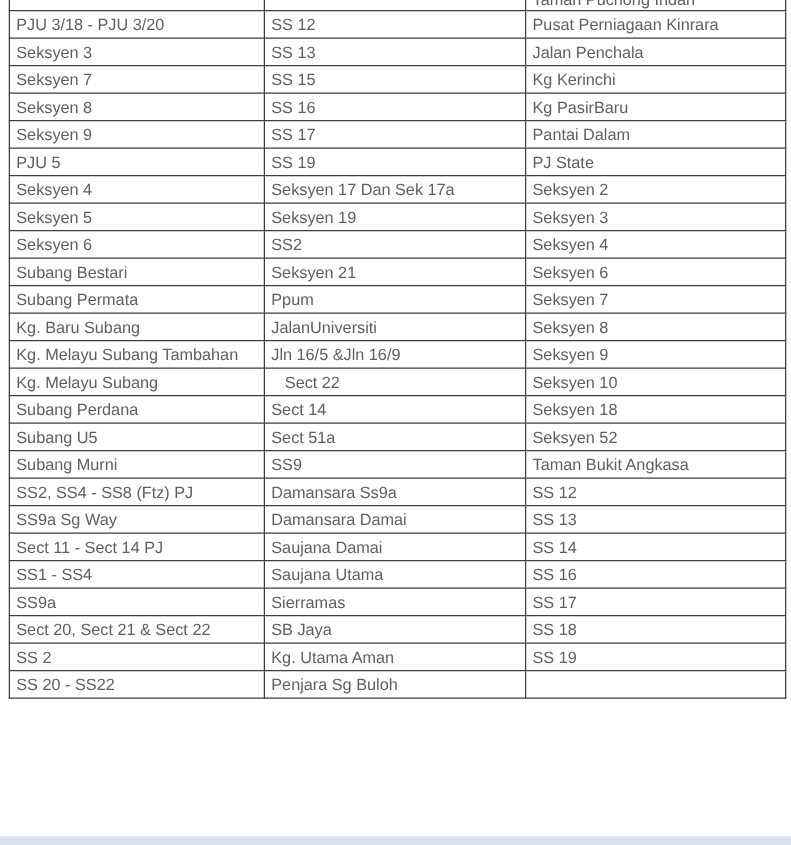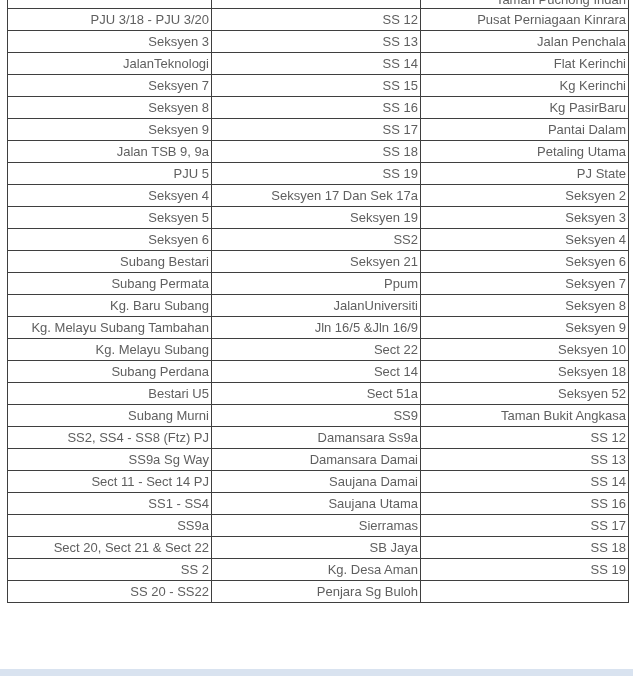--- a/index.html
+++ b/index.html
@@ -11,21 +11,20 @@
     position: relative;
     width: 633px;
     height: 676px;
     overflow: hidden;
     font-family: "Liberation Sans", "DejaVu Sans", sans-serif;
   }
   .table-wrap {
     position: absolute;
     left: 7px;
     top: 0;
-    text-align: right;
   }
   table.loc-table {
     border-collapse: collapse;
     table-layout: fixed;
     width: 621px;
   }
   table.loc-table td {
     border: 1px solid var(--border-color, #3f3f3f);
     height: 21px;
     padding: 0 2px 0 5px;
@@ -81,45 +80,35 @@
           <td>PJU 3/18 - PJU 3/20</td>
           <td>SS 12</td>
           <td>Pusat Perniagaan Kinrara</td>
         </tr>
         <tr>
           <td>Seksyen 3</td>
           <td>SS 13</td>
           <td>Jalan Penchala</td>
         </tr>
         <tr>
-          <td>JalanTeknologi</td>
-          <td>SS 14</td>
-          <td>Flat Kerinchi</td>
-        </tr>
-        <tr>
           <td>Seksyen 7</td>
           <td>SS 15</td>
           <td>Kg Kerinchi</td>
         </tr>
         <tr>
           <td>Seksyen 8</td>
           <td>SS 16</td>
           <td>Kg PasirBaru</td>
         </tr>
         <tr>
           <td>Seksyen 9</td>
           <td>SS 17</td>
           <td>Pantai Dalam</td>
         </tr>
         <tr>
-          <td>Jalan TSB 9, 9a</td>
-          <td>SS 18</td>
-          <td>Petaling Utama</td>
-        </tr>
-        <tr>
           <td>PJU 5</td>
           <td>SS 19</td>
           <td>PJ State</td>
         </tr>
         <tr>
           <td>Seksyen 4</td>
           <td>Seksyen 17 Dan Sek 17a</td>
           <td>Seksyen 2</td>
         </tr>
         <tr>
@@ -156,21 +145,21 @@
           <td>Kg. Melayu Subang</td>
           <td>   Sect 22</td>
           <td>Seksyen 10</td>
         </tr>
         <tr>
           <td>Subang Perdana</td>
           <td>Sect 14</td>
           <td>Seksyen 18</td>
         </tr>
         <tr>
-          <td>Bestari U5</td>
+          <td>Subang U5</td>
           <td>Sect 51a</td>
           <td>Seksyen 52</td>
         </tr>
         <tr>
           <td>Subang Murni</td>
           <td>SS9</td>
           <td>Taman Bukit Angkasa</td>
         </tr>
         <tr>
           <td>SS2, SS4 - SS8 (Ftz) PJ</td>
@@ -197,21 +186,21 @@
           <td>Sierramas</td>
           <td>SS 17</td>
         </tr>
         <tr>
           <td>Sect 20, Sect 21 &amp; Sect 22</td>
           <td>SB Jaya</td>
           <td>SS 18</td>
         </tr>
         <tr>
           <td>SS 2</td>
-          <td>Kg. Desa Aman</td>
+          <td>Kg. Utama Aman</td>
           <td>SS 19</td>
         </tr>
         <tr>
           <td>SS 20 - SS22</td>
           <td>Penjara Sg Buloh</td>
           <td></td>
         </tr>
       </tbody>
   </table>
 </div>

